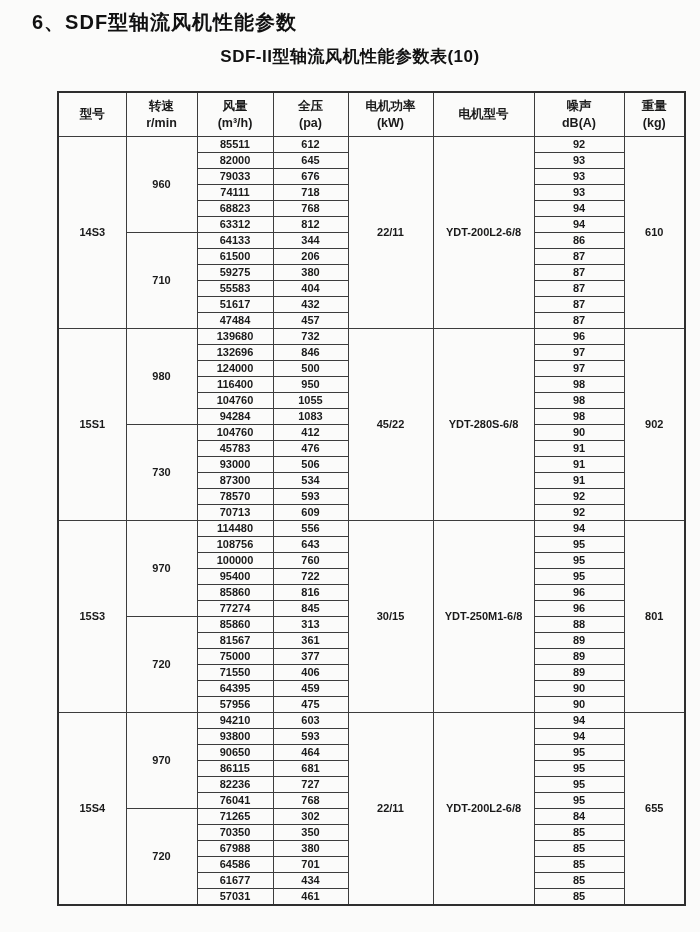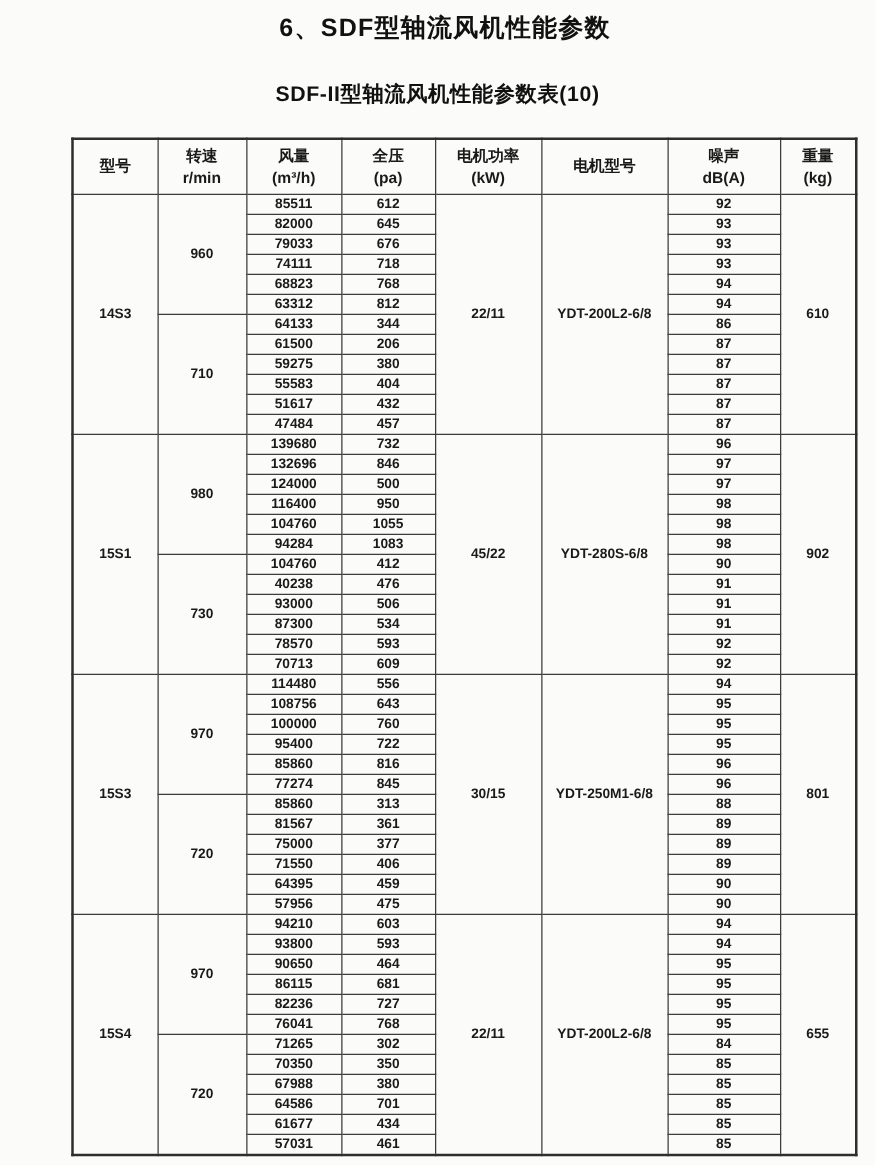--- a/index.html
+++ b/index.html
@@ -10,30 +10,29 @@
   body {
     width: 700px;
     height: 932px;
     font-family: "Liberation Sans", "DejaVu Sans", sans-serif;
     color: #141414;
     overflow: hidden;
   }
   .heading {
     font-size: 20px;
     font-weight: 700;
-    padding: 9px 0 0 12px;
+    padding: 9px 0 0 32px;
     letter-spacing: 1px;
     color: #111;
-    text-align: center;
   }
   .table-title {
     text-align: center;
     font-size: 17px;
     font-weight: 700;
-    margin-top: 28px;
+    margin-top: 9px;
     letter-spacing: 0.5px;
     color: #111;
   }
   table.params {
     border-collapse: collapse;
     table-layout: fixed;
     width: 627px;
     margin: 23px 0 0 57px;
     border: 2px solid #2e2e2e;
   }
@@ -218,21 +217,21 @@
         <td>1083</td>
         <td>98</td>
       </tr>
       <tr>
         <td rowspan="6">730</td>
         <td>104760</td>
         <td>412</td>
         <td>90</td>
       </tr>
       <tr>
-        <td>40238</td>
+        <td>45783</td>
         <td>476</td>
         <td>91</td>
       </tr>
       <tr>
         <td>93000</td>
         <td>506</td>
         <td>91</td>
       </tr>
       <tr>
         <td>87300</td>

